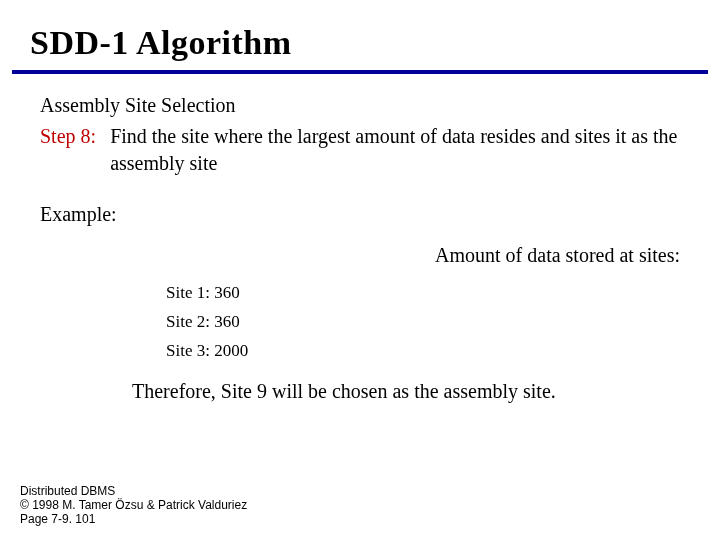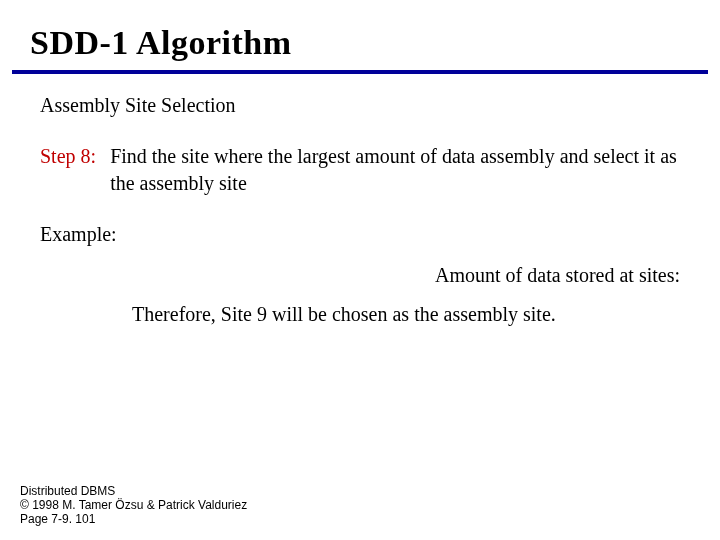--- a/index.html
+++ b/index.html
@@ -28,21 +28,21 @@
     height: 4px;
     background: #000099;
     margin: 0 12px 0 12px;
   }
   .content {
     padding: 18px 40px 0 40px;
     font-size: 20px;
     line-height: 1.35;
   }
   .section-heading {
-    margin-bottom: 24px;
+    margin-bottom: 4px;
   }
   .step-row {
     display: flex;
     align-items: flex-start;
     margin-bottom: 24px;
   }
   .step-label {
     color: #c00000;
     white-space: nowrap;
     padding-right: 14px;
@@ -93,27 +93,32 @@
 
   <div class="title">SDD-1 Algorithm</div>
   <div class="rule"></div>
 
   <div class="content">
 
     <div class="section-heading">Assembly Site Selection</div>
 
     <div class="step-row">
       <div class="step-label">Step 8:</div>
-      <div class="step-body">Find the site where the largest amount of data assembly and select it as the assembly site</div>
+      <div class="step-body">Find the site where the largest amount of data resides and sites it as the assembly site</div>
     </div>
 
     <div class="example-heading">Example:</div>
 
     <div class="example-body">
       <div class="amount-line">Amount of data stored at sites:</div>
+      <div class="sites">
+        <div>Site 1: 360</div>
+        <div>Site 2: 360</div>
+        <div>Site 3: 2000</div>
+      </div>
       <div class="conclusion">Therefore, Site 9 will be chosen as the assembly site.</div>
     </div>
 
   </div>
 
   <div class="footer">
     <div class="footer-left">Distributed DBMS</div>
     <div class="footer-center">© 1998 M. Tamer Özsu &amp; Patrick Valduriez</div>
     <div class="footer-right">Page 7-9. 101</div>
   </div>

